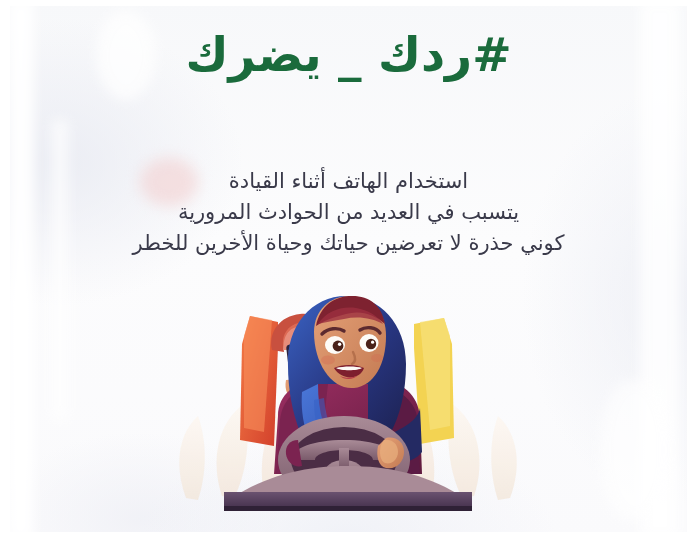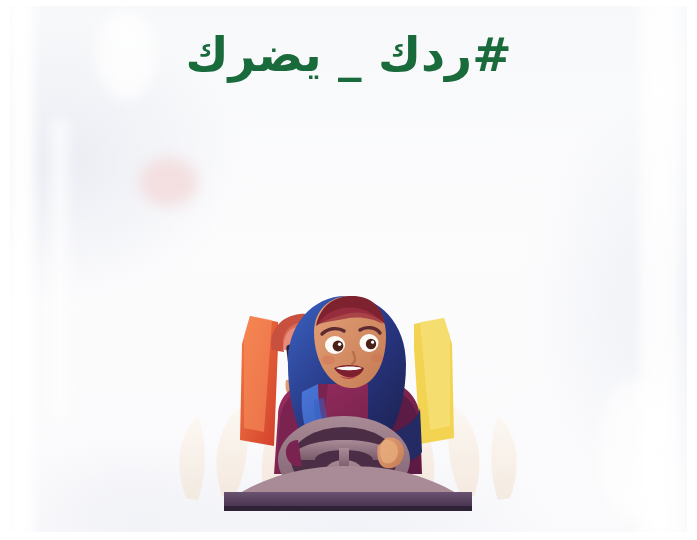--- a/index.html
+++ b/index.html
@@ -113,20 +113,25 @@
   <div class="bg-streak streak-d"></div>
   <div class="bg-streak streak-e"></div>
   <div class="edge-white-l"></div>
   <div class="edge-white-r"></div>
   <div class="edge-white-t"></div>
   <div class="edge-white-b"></div>
   <div class="blush"></div>
 
   <div class="headline">#ردك _ يضرك</div>
 
+  <div class="body-copy">
+    <span class="line">استخدام الهاتف أثناء القيادة</span>
+    <span class="line">يتسبب في العديد من الحوادث المرورية</span>
+    <span class="line">كوني حذرة لا تعرضين حياتك وحياة الأخرين للخطر</span>
+  </div>
 
   <div class="illustration">
     <svg viewBox="0 0 360 226" xmlns="http://www.w3.org/2000/svg" aria-hidden="true">
       <defs>
         <linearGradient id="gPetal" x1="0" y1="0" x2="0" y2="1">
           <stop offset="0%" stop-color="#fdf6ee"></stop>
           <stop offset="100%" stop-color="#f2e4d6"></stop>
         </linearGradient>
         <linearGradient id="gHijab" x1="0" y1="0" x2="1" y2="1">
           <stop offset="0%" stop-color="#3a63c4"></stop>

